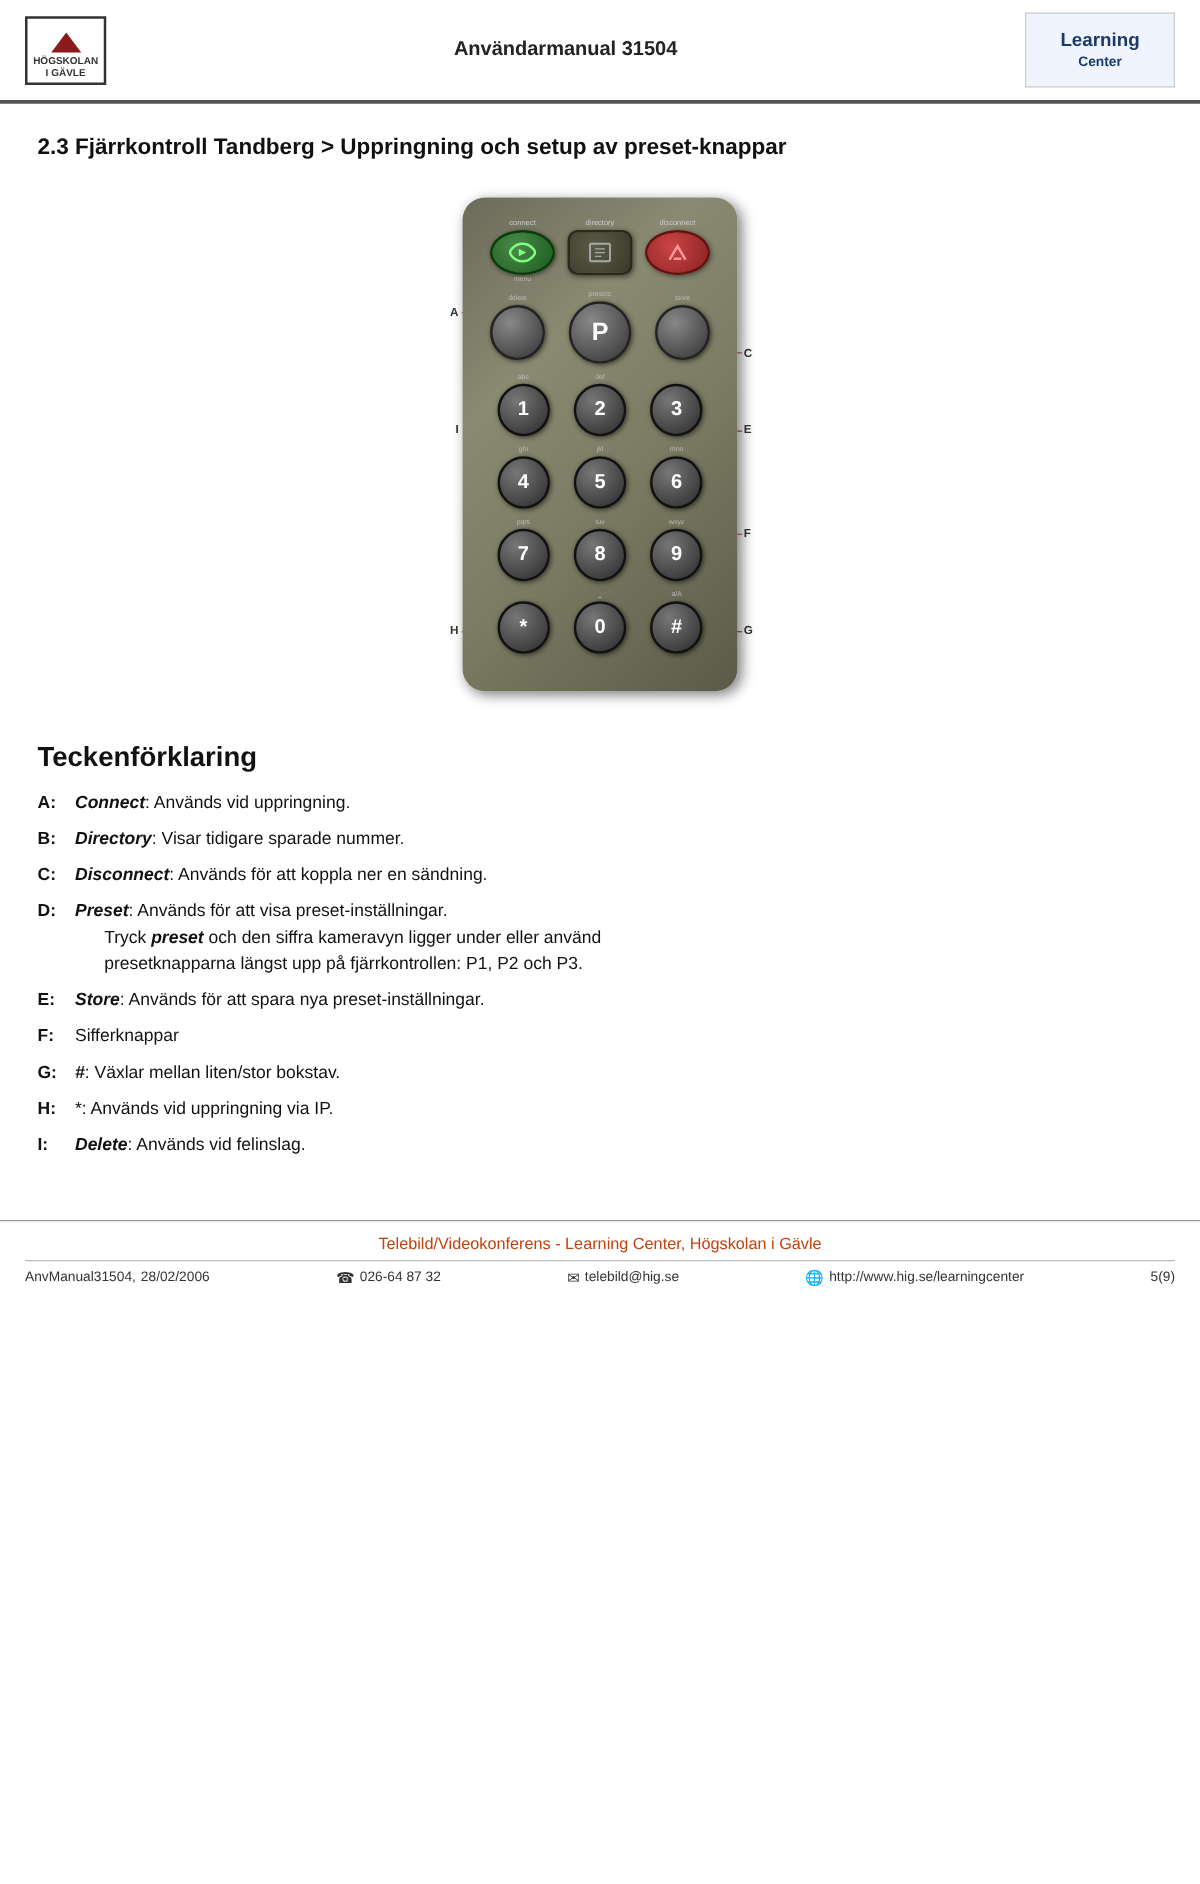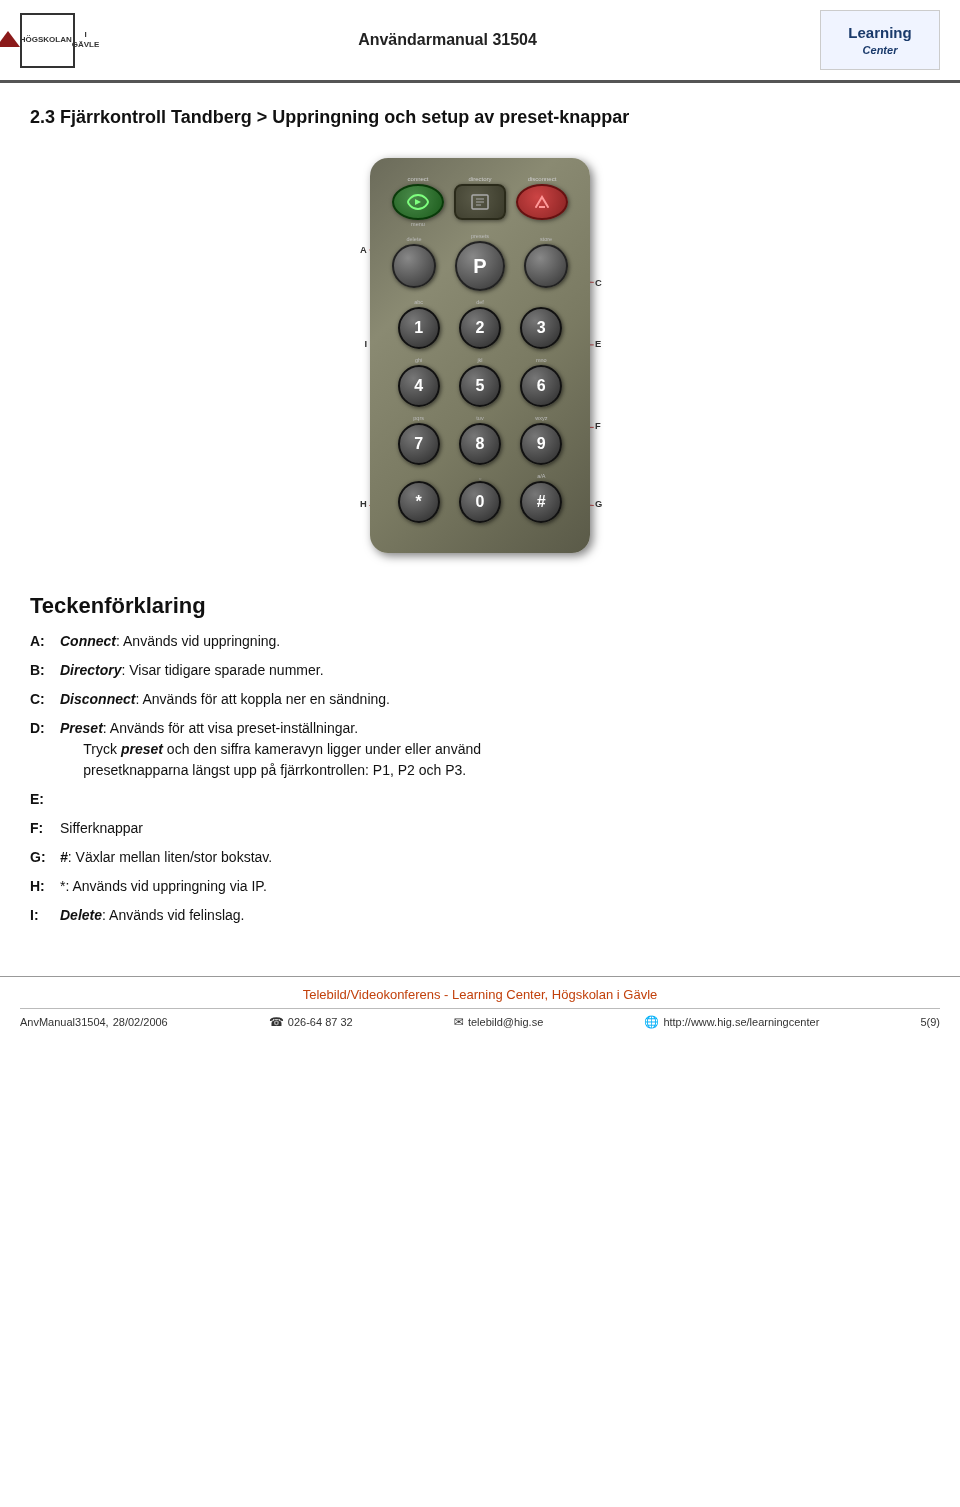--- a/index.html
+++ b/index.html
@@ -19,27 +19,27 @@
       border-bottom: 3px solid #555;
       padding: 10px 20px;
       background: #fff;
     }
     .header-logo {
       display: flex;
       align-items: center;
       gap: 8px;
     }
     .logo-box {
-      width: 55px;
+      width: 65px;
       height: 55px;
       border: 2px solid #333;
       display: flex;
-      flex-direction: row;
-      align-items: center;
-      justify-content: center;
+      flex-direction: column;
+      align-items: center;
+      justify-content: flex-end;
       font-size: 7px;
       font-weight: bold;
       color: #333;
       line-height: 1.2;
       text-align: center;
       padding: 2px;
     }
     .logo-triangle {
       width: 0;
       height: 0;
@@ -68,21 +68,20 @@
       color: #1a3a6b;
       background: #f0f4ff;
       line-height: 1.3;
     }
     .learning-center-logo .lc-top {
       font-size: 15px;
       font-weight: bold;
     }
     .learning-center-logo .lc-bottom {
       font-size: 11px;
-      font-style: italic;
     }
 
     
     .main-content {
       padding: 24px 30px 10px 30px;
     }
 
     .section-title {
       font-size: 18px;
       font-weight: bold;
@@ -484,20 +483,21 @@
       <span class="legend-text"><em>Disconnect</em>: Används för att koppla ner en sändning.</span>
     </div>
     <div class="legend-item">
       <span class="legend-key">D:</span>
       <span class="legend-text"><em>Preset</em>: Används för att visa preset-inställningar.<br>
       &nbsp;&nbsp;&nbsp;&nbsp;&nbsp;&nbsp;Tryck <em>preset</em> och den siffra kameravyn ligger under eller använd<br>
       &nbsp;&nbsp;&nbsp;&nbsp;&nbsp;&nbsp;presetknapparna längst upp på fjärrkontrollen: P1, P2 och P3.</span>
     </div>
     <div class="legend-item">
       <span class="legend-key">E:</span>
+      <span class="legend-text"><em>Store</em>: Används för att spara nya preset-inställningar.</span>
     </div>
     <div class="legend-item">
       <span class="legend-key">F:</span>
       <span class="legend-text">Sifferknappar</span>
     </div>
     <div class="legend-item">
       <span class="legend-key">G:</span>
       <span class="legend-text"><em>#</em>: Växlar mellan liten/stor bokstav.</span>
     </div>
     <div class="legend-item">

